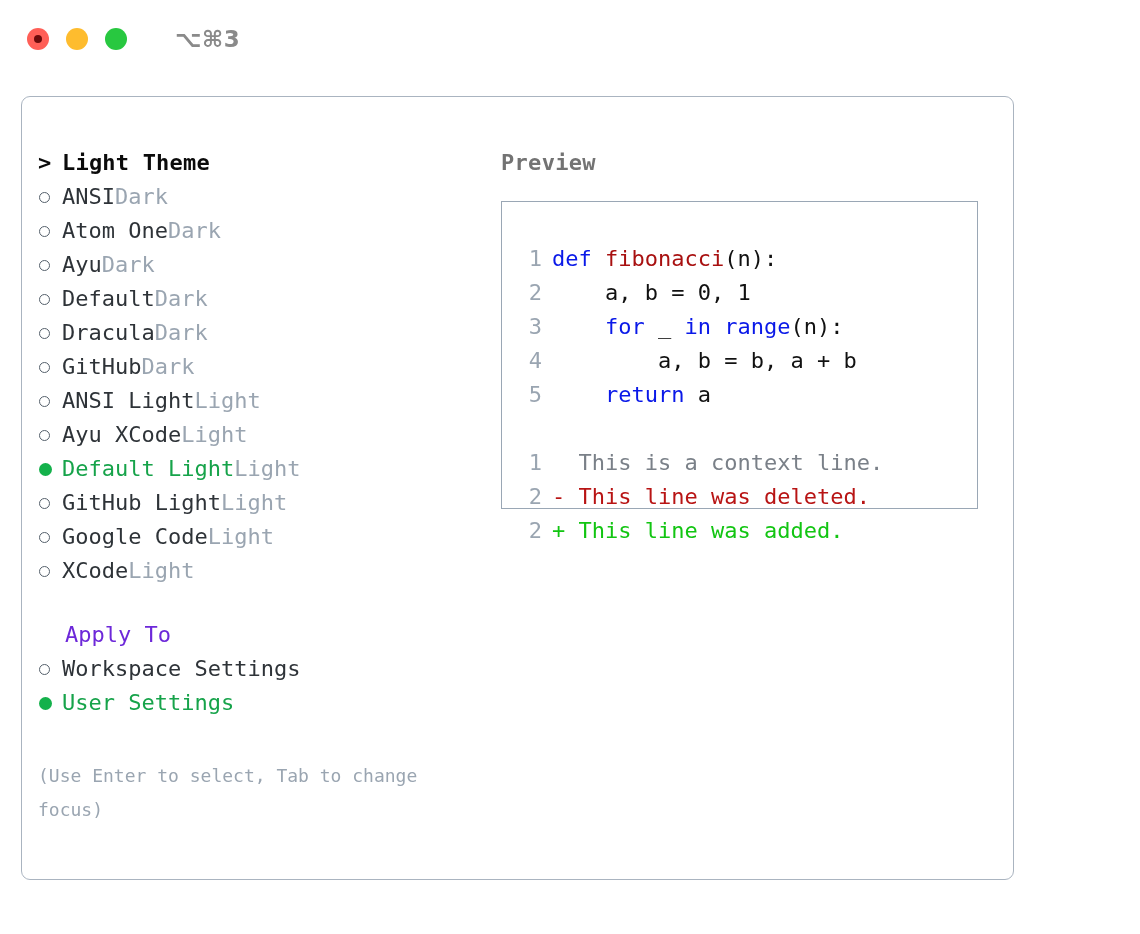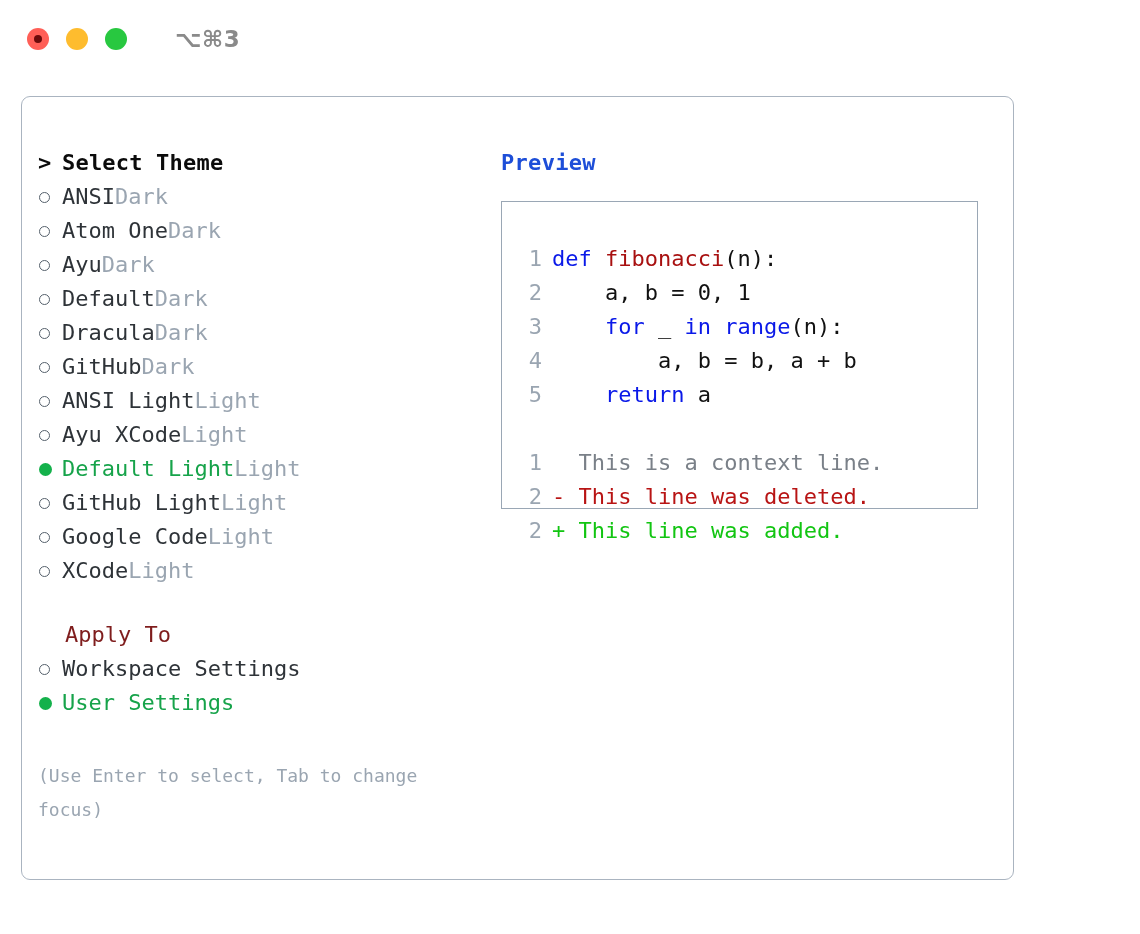--- a/index.html
+++ b/index.html
@@ -140,21 +140,21 @@
   .sel .suffix { color: #9aa5b1; }
 
   .spacer-30 { height: 30px; }
   .spacer-40 { height: 40px; }
 
   .section-title {
     height: 34px;
     display: flex;
     align-items: center;
     font-size: 22px;
-    color: #7f1d1d;
+    color: #6d28d9;
     padding-left: 27px;
     white-space: pre;
   }
 
   .hint {
     font-size: 18px;
     color: #9aa5b1;
     line-height: 34px;
     width: 410px;
     white-space: pre-wrap;
@@ -162,21 +162,21 @@
 
   
   .right-col {
     position: absolute;
     left: 479px;
     top: 48px;
     width: 490px;
   }
   .preview-title {
     font-size: 22px;
-    color: #1d4ed8;
+    color: #737373;
     font-weight: bold;
     height: 34px;
     display: flex;
     align-items: center;
     letter-spacing: 0.3px;
   }
   .preview-box {
     margin-top: 22px;
     width: 477px;
     height: 308px;
@@ -223,21 +223,21 @@
     <div class="shortcut">⌥⌘3</div>
   </div>
 
   <div class="panel">
     <div class="columns">
 
       <div class="left-col">
 
         <div class="row header-row">
           <span class="marker">&gt;</span>
-          <span>Select Theme</span>
+          <span>Light Theme</span>
         </div>
 
         <div id="theme-list">
             <div class="row"><span class="marker"><span class="bullet-ring"></span></span><span class="label">ANSI</span> <span class="suffix">Dark</span></div>
             <div class="row"><span class="marker"><span class="bullet-ring"></span></span><span class="label">Atom One</span> <span class="suffix">Dark</span></div>
             <div class="row"><span class="marker"><span class="bullet-ring"></span></span><span class="label">Ayu</span> <span class="suffix">Dark</span></div>
             <div class="row"><span class="marker"><span class="bullet-ring"></span></span><span class="label">Default</span> <span class="suffix">Dark</span></div>
             <div class="row"><span class="marker"><span class="bullet-ring"></span></span><span class="label">Dracula</span> <span class="suffix">Dark</span></div>
             <div class="row"><span class="marker"><span class="bullet-ring"></span></span><span class="label">GitHub</span> <span class="suffix">Dark</span></div>
             <div class="row"><span class="marker"><span class="bullet-ring"></span></span><span class="label">ANSI Light</span> <span class="suffix">Light</span></div>

